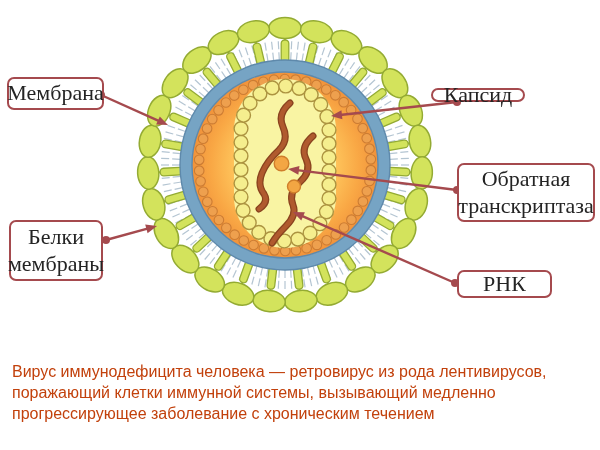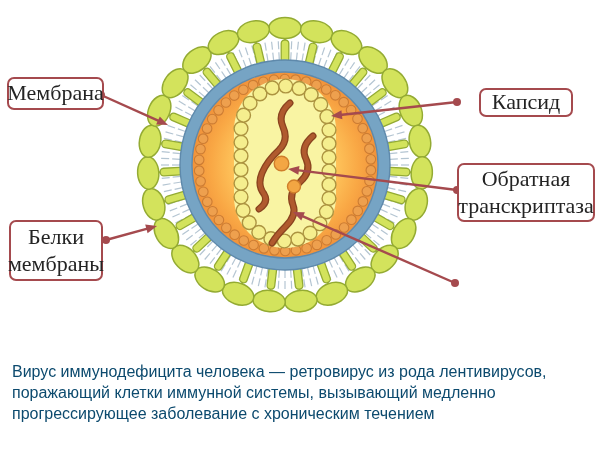--- a/index.html
+++ b/index.html
@@ -11,21 +11,21 @@
   #virus-svg{position:absolute;left:0;top:0}
   .label{
     position:absolute;display:flex;align-items:center;justify-content:center;
     text-align:center;background:#ffffff;
     border:2.6px solid var(--label-border,#a54a4e);border-radius:7px;
     font-family:Liberation Serif, serif;font-size:22px;line-height:1.22;
     color:#242424;padding:2px 4px;box-sizing:border-box;
   }
   #caption{
     position:absolute;left:12px;top:361px;width:580px;
-    font-size:16px;line-height:1.32;color:#0c4a6e;
+    font-size:16px;line-height:1.32;color:#c2410c;
   }
 </style>
 </head>
 <body style="--label-border: #a54a4e;">
 
 <div id="stage">
 
   <svg id="virus-svg" width="600" height="360" viewBox="0 0 600 360">
     <defs>
       <radialGradient id="coreGrad" cx="50%" cy="50%" r="55%">
@@ -453,21 +453,22 @@
       <line x1="106" y1="240" x2="148.32106466874595" y2="228.38245283603052" stroke="#a54a4e" stroke-width="2.4"></line>
       <circle cx="106" cy="240" r="4" fill="#a54a4e"></circle>
       <polygon points="157,226 147.58363879092698,233.25135446521992 145.20118595489643,224.57241913396584" fill="#a54a4e"></polygon>
       <line x1="455" y1="283" x2="301.2430786634998" y2="215.61270731548447" stroke="#a54a4e" stroke-width="2.4"></line>
       <circle cx="455" cy="283" r="4" fill="#a54a4e"></circle>
       <polygon points="293,212 304.8812275797975,212.29399183162002 301.268520264313,220.5370704951198" fill="#a54a4e"></polygon>
     </svg>
 
   <div class="label" style="left:7px;top:77px;width:97px;height:33px">Мембрана</div>
 
-  <div class="label" style="left:479px;top:88px;width:94px;height:29px">Капсид</div>
+  <div class="label" style="left:431px;top:88px;width:94px;height:14px">Капсид</div>
 
   <div class="label" style="left:457px;top:163px;width:138px;height:59px">Обратная транскриптаза</div>
 
   <div class="label" style="left:9px;top:220px;width:94px;height:61px">Белки мембраны</div>
 
+  <div class="label" style="left:457px;top:270px;width:95px;height:28px">РНК</div>
 
   <div id="caption">Вирус иммунодефицита человека — ретровирус из рода лентивирусов, поражающий клетки иммунной системы, вызывающий медленно прогрессирующее заболевание с хроническим течением</div>
 </div>
 
 </body></html>

